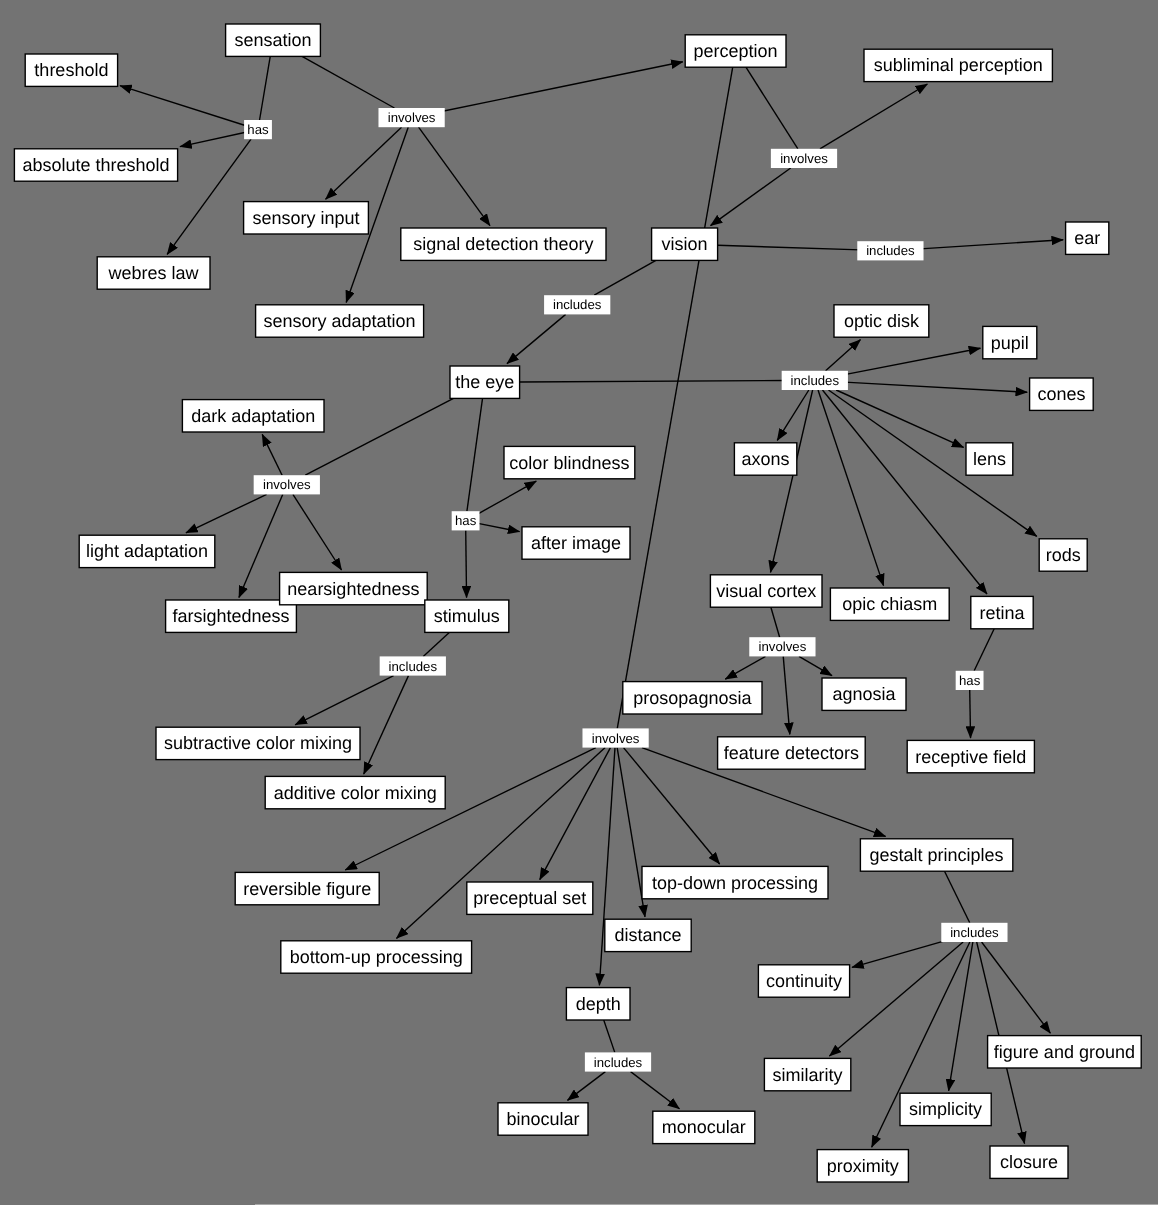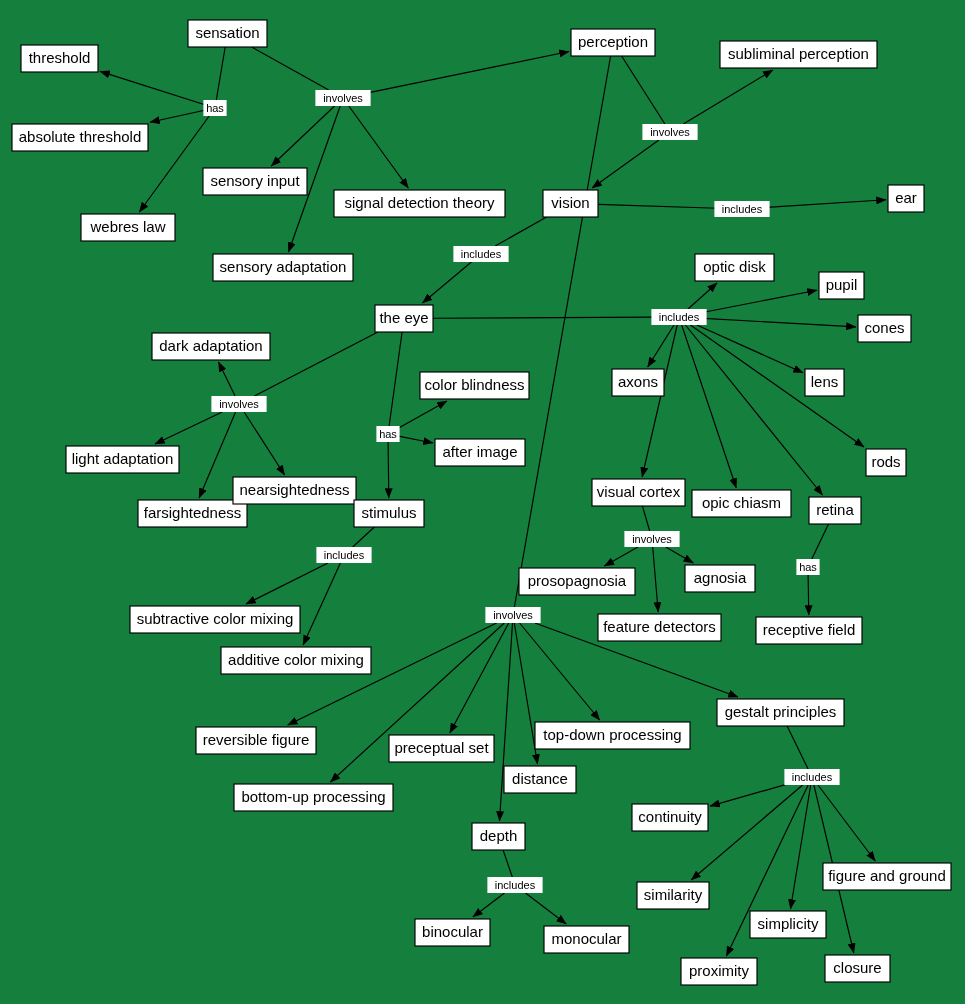--- a/index.html
+++ b/index.html
@@ -4,21 +4,21 @@
 <style>
   html, body {
     margin: 0;
     padding: 0;
     background: #ffffff;
   }
   #canvas-wrap {
     position: relative;
     width: 965px;
     height: 1004px;
-    background: #15803d;
+    background: #737373;
     overflow: hidden;
     font-family: "Liberation Sans", sans-serif;
   }
   svg#map {
     position: absolute;
     left: 0;
     top: 0;
     width: 965px;
     height: 1004px;
     display: block;

